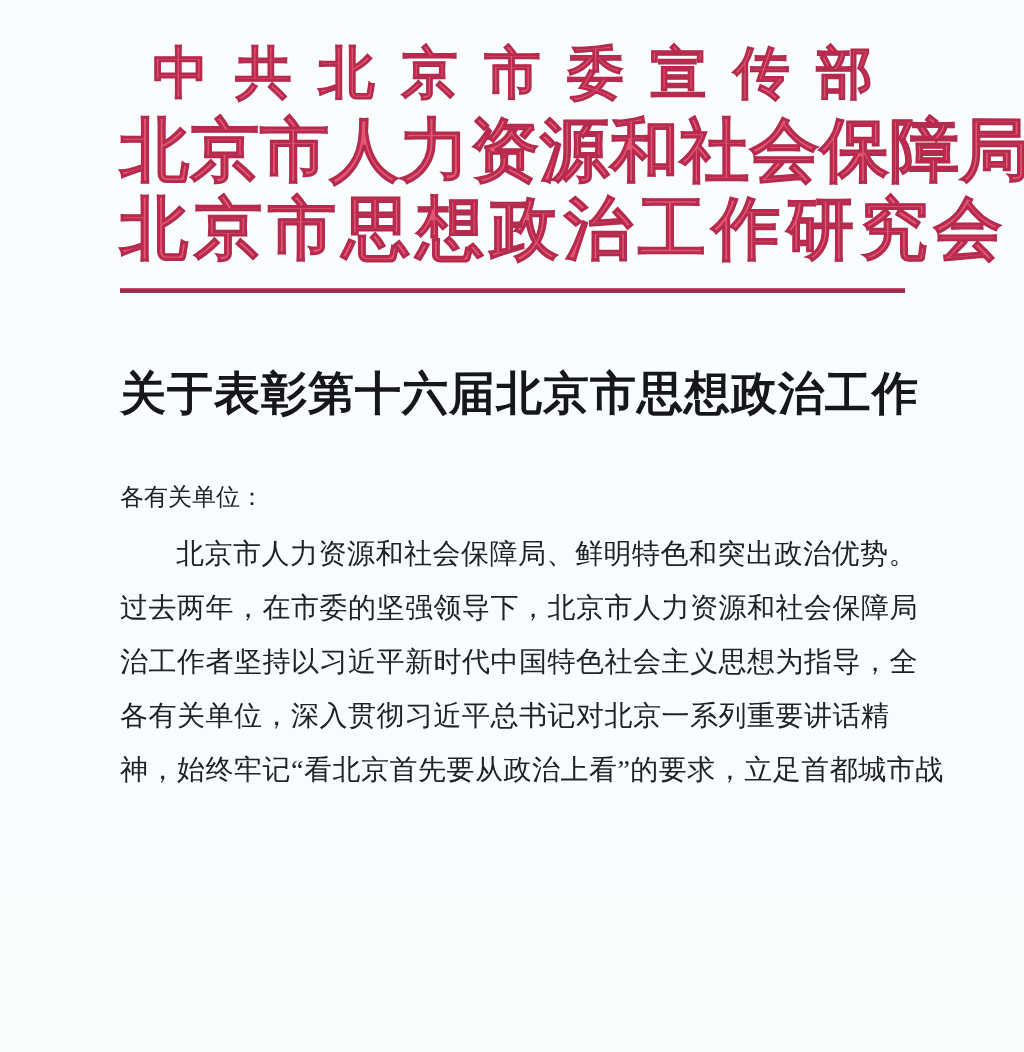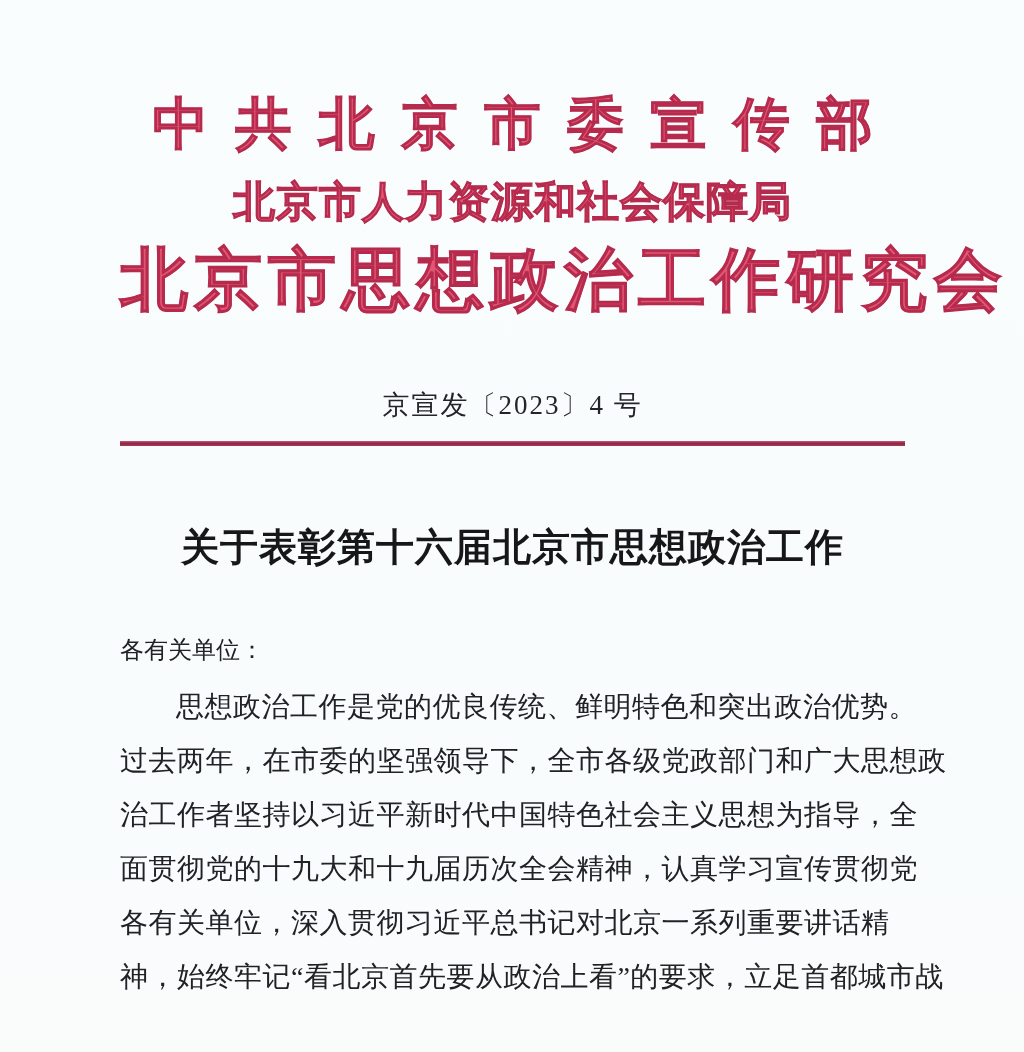--- a/index.html
+++ b/index.html
@@ -15,37 +15,37 @@
     margin: 0 auto;
     background: linear-gradient(180deg, #fafdfd 0%, #f8fcfd 55%, #fafcfc 100%);
     overflow: hidden;
     padding: 0 119px 0 120px;
     font-family: "Liberation Serif", "DejaVu Serif", serif;
     color: #1c1c1e;
   }
 
   
   .org-block {
-    margin-top: 85px;
+    margin-top: 34px;
     text-align: center;
   }
   .org-line {
     font-weight: bold;
     color: #e25672;
     -webkit-text-stroke: 1px #b52a4d;
     line-height: 78px;
     white-space: nowrap;
   }
   .org-line-0 {
     font-size: 56px;
     letter-spacing: 27px;
     margin-right: -27px;
   }
   .org-line-1 {
-    font-size: 42px;
+    font-size: 69px;
     letter-spacing: 1px;
   }
   .org-line-2 {
     font-size: 68px;
     letter-spacing: 6px;
     margin-right: -6px;
   }
 
   
   .doc-number {
@@ -64,21 +64,21 @@
     width: 100%;
     background: linear-gradient(180deg, #c9597a 0%, #8e2443 45%, #a93a58 100%);
   }
 
   
   .title-block {
     margin-top: 72px;
     text-align: center;
   }
   .title-line {
-    font-size: 38px;
+    font-size: 46px;
     font-weight: bold;
     color: #17171a;
     line-height: 58px;
     letter-spacing: 1px;
     white-space: nowrap;
   }
 
   
   .salutation {
     margin-top: 56px;
@@ -104,32 +104,30 @@
 <body>
 
 <div class="page">
 
   <div class="org-block">
     <div class="org-line org-line-0">中共北京市委宣传部</div>
     <div class="org-line org-line-1">北京市人力资源和社会保障局</div>
     <div class="org-line org-line-2">北京市思想政治工作研究会</div>
   </div>
 
-  <div class="doc-number">京宣发〔2023〕4 号</div>
 
   <div class="red-rule"></div>
 
   <div class="title-block">
     <div class="title-line">关于表彰第十六届北京市思想政治工作</div>
   </div>
 
   <div class="salutation">各有关单位：</div>
 
   <div class="body-block">
-    <div class="body-line indent">思想政治工作是党的优良传统、鲜明特色和突出政治优势。</div>
-    <div class="body-line">过去两年，在市委的坚强领导下，全市各级党政部门和广大思想政</div>
+    <div class="body-line indent">北京市人力资源和社会保障局、鲜明特色和突出政治优势。</div>
+    <div class="body-line">过去两年，在市委的坚强领导下，北京市人力资源和社会保障局</div>
     <div class="body-line">治工作者坚持以习近平新时代中国特色社会主义思想为指导，全</div>
-    <div class="body-line">面贯彻党的十九大和十九届历次全会精神，认真学习宣传贯彻党</div>
     <div class="body-line">各有关单位，深入贯彻习近平总书记对北京一系列重要讲话精</div>
     <div class="body-line">神，始终牢记“看北京首先要从政治上看”的要求，立足首都城市战</div>
   </div>
 
 </div>
 
 </body></html>

